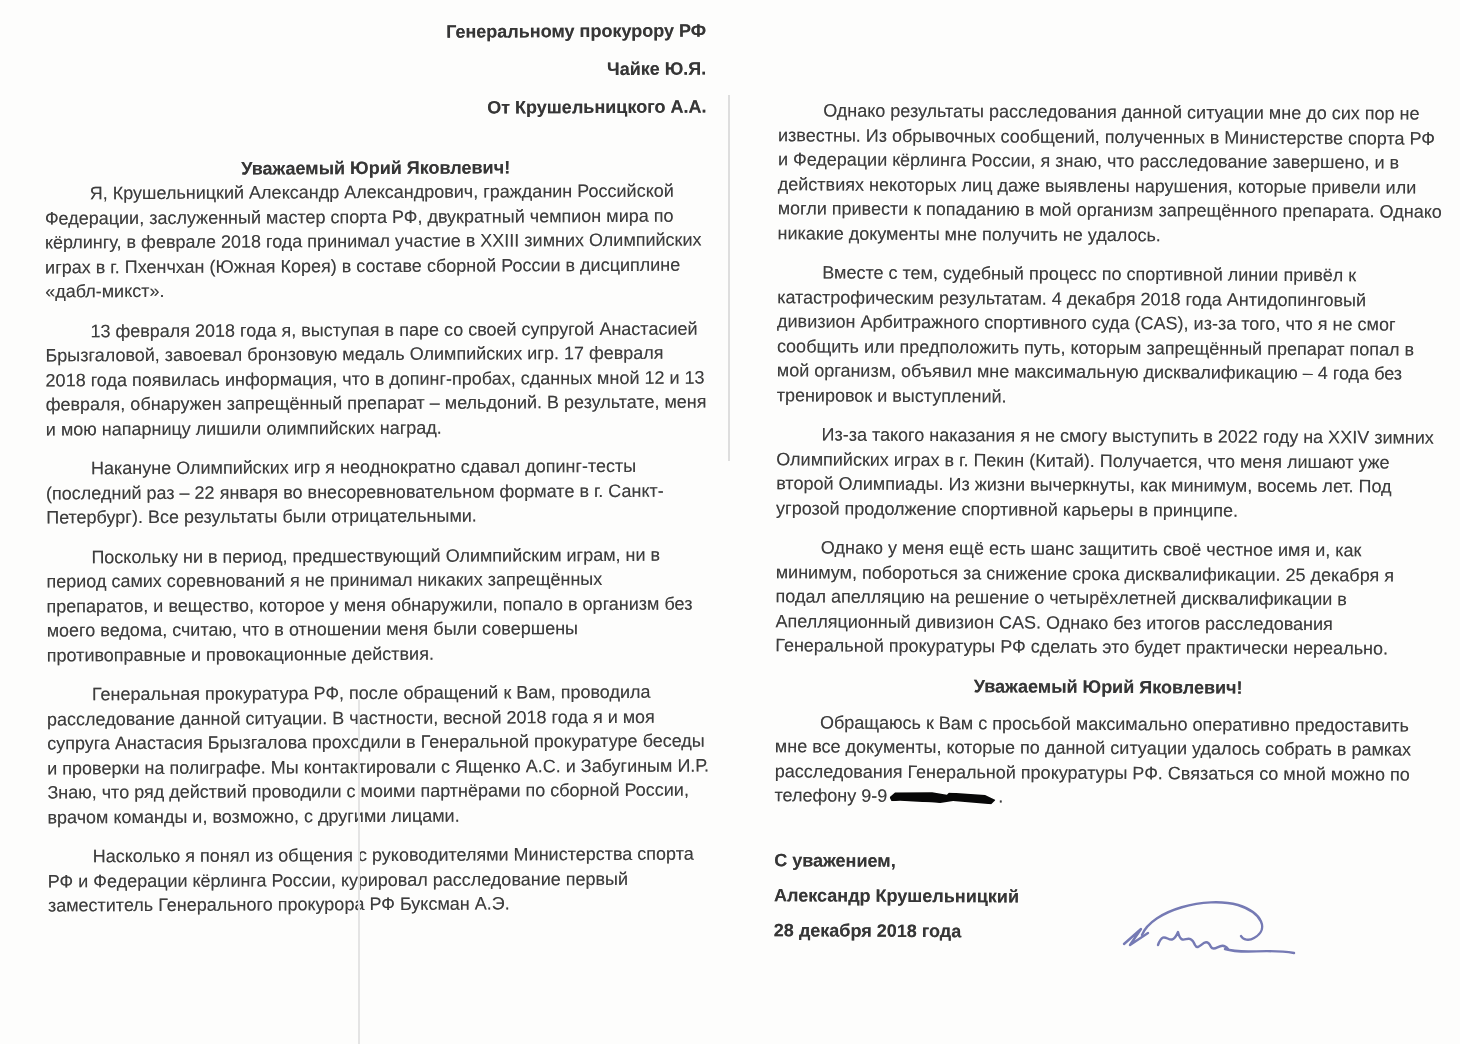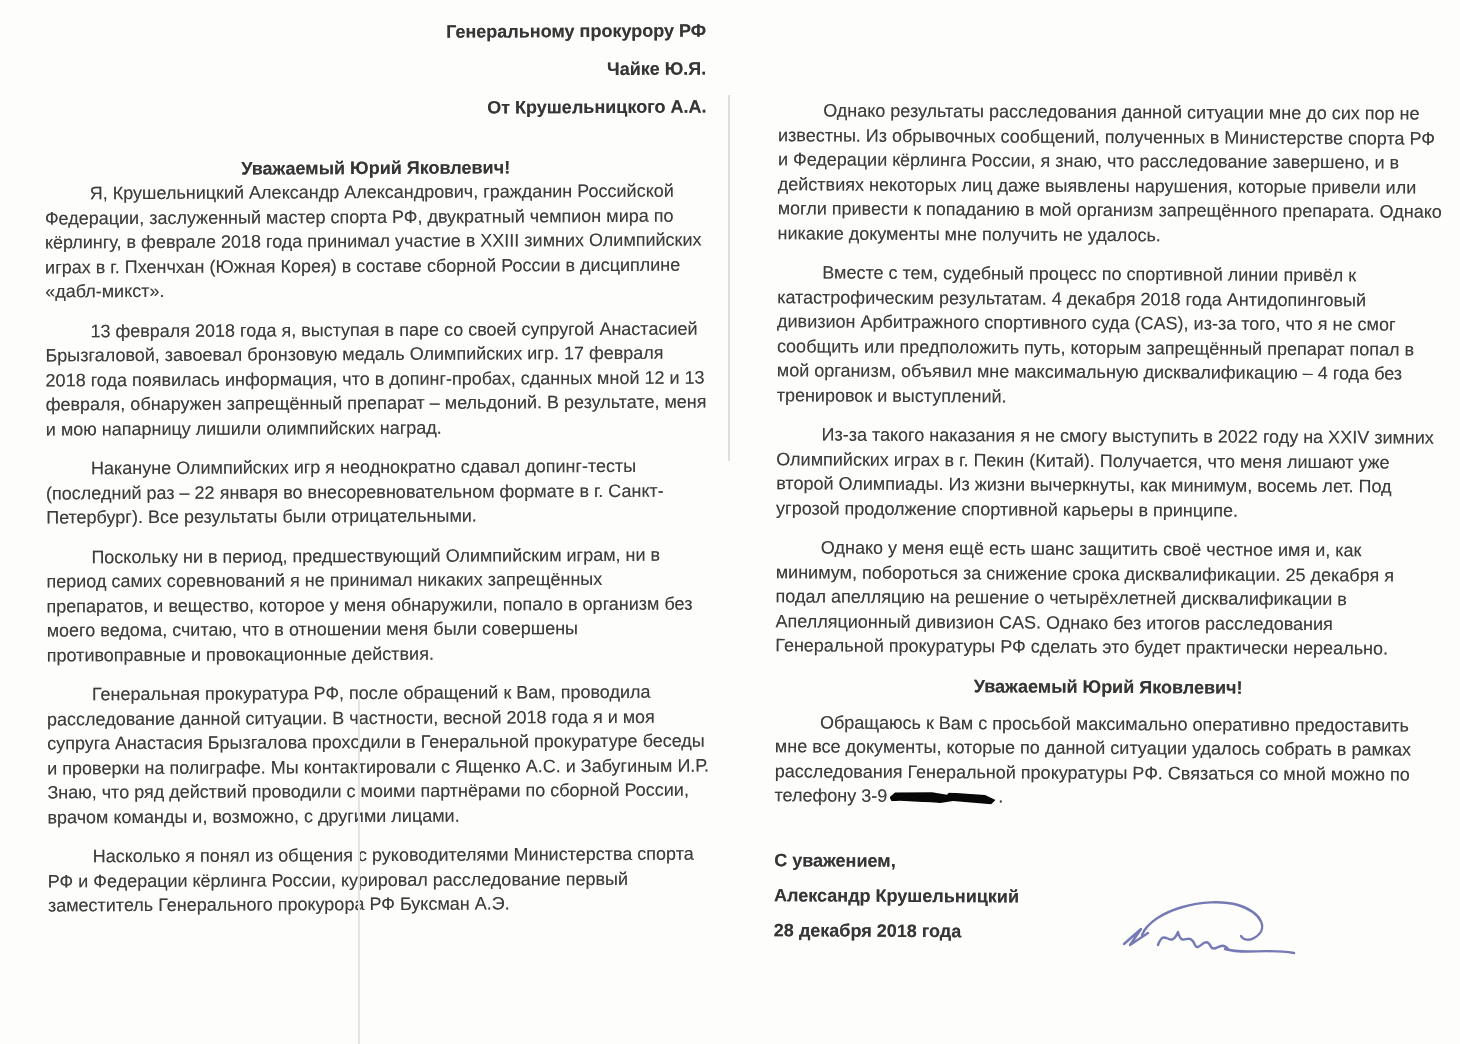--- a/index.html
+++ b/index.html
@@ -69,21 +69,21 @@
 </div>
 
 <div class="page-col col-right">
   <p class="body-p" style="margin-top:0">Однако результаты расследования данной ситуации мне до сих пор не известны. Из обрывочных сообщений, полученных в Министерстве спорта РФ и Федерации кёрлинга России, я знаю, что расследование завершено, и в действиях некоторых лиц даже выявлены нарушения, которые привели или могли привести к попаданию в мой организм запрещённого препарата. Однако никакие документы мне получить не удалось.</p>
   <p class="body-p">Вместе с тем, судебный процесс по спортивной линии привёл к катастрофическим результатам. 4 декабря 2018 года Антидопинговый дивизион Арбитражного спортивного суда (CAS), из-за того, что я не смог сообщить или предположить путь, которым запрещённый препарат попал в мой организм, объявил мне максимальную дисквалификацию – 4 года без тренировок и выступлений.</p>
   <p class="body-p">Из-за такого наказания я не смогу выступить в 2022 году на XXIV зимних Олимпийских играх в г. Пекин (Китай). Получается, что меня лишают уже второй Олимпиады. Из жизни вычеркнуты, как минимум, восемь лет. Под угрозой продолжение спортивной карьеры в принципе.</p>
   <p class="body-p">Однако у меня ещё есть шанс защитить своё честное имя и, как минимум, побороться за снижение срока дисквалификации. 25 декабря я подал апелляцию на решение о четырёхлетней дисквалификации в Апелляционный дивизион CAS. Однако без итогов расследования Генеральной прокуратуры РФ сделать это будет практически нереально.</p>
 
   <p class="salutation">Уважаемый Юрий Яковлевич!</p>
 
-  <p class="body-p"><span>Обращаюсь к Вам с просьбой максимально оперативно предоставить мне все документы, которые по данной ситуации удалось собрать в рамках расследования Генеральной прокуратуры РФ. Связаться со мной можно по телефону 3-9</span><span class="redaction"></span><span>.</span></p>
+  <p class="body-p"><span>Обращаюсь к Вам с просьбой максимально оперативно предоставить мне все документы, которые по данной ситуации удалось собрать в рамках расследования Генеральной прокуратуры РФ. Связаться со мной можно по телефону 9-9</span><span class="redaction"></span><span>.</span></p>
 
   <div class="closing">
     <p>С уважением,</p>
     <p>Александр Крушельницкий</p>
     <p>28 декабря 2018 года</p>
   </div>
 </div>
 
 <div class="crease crease-right"></div>
 <div class="crease crease-left"></div>

